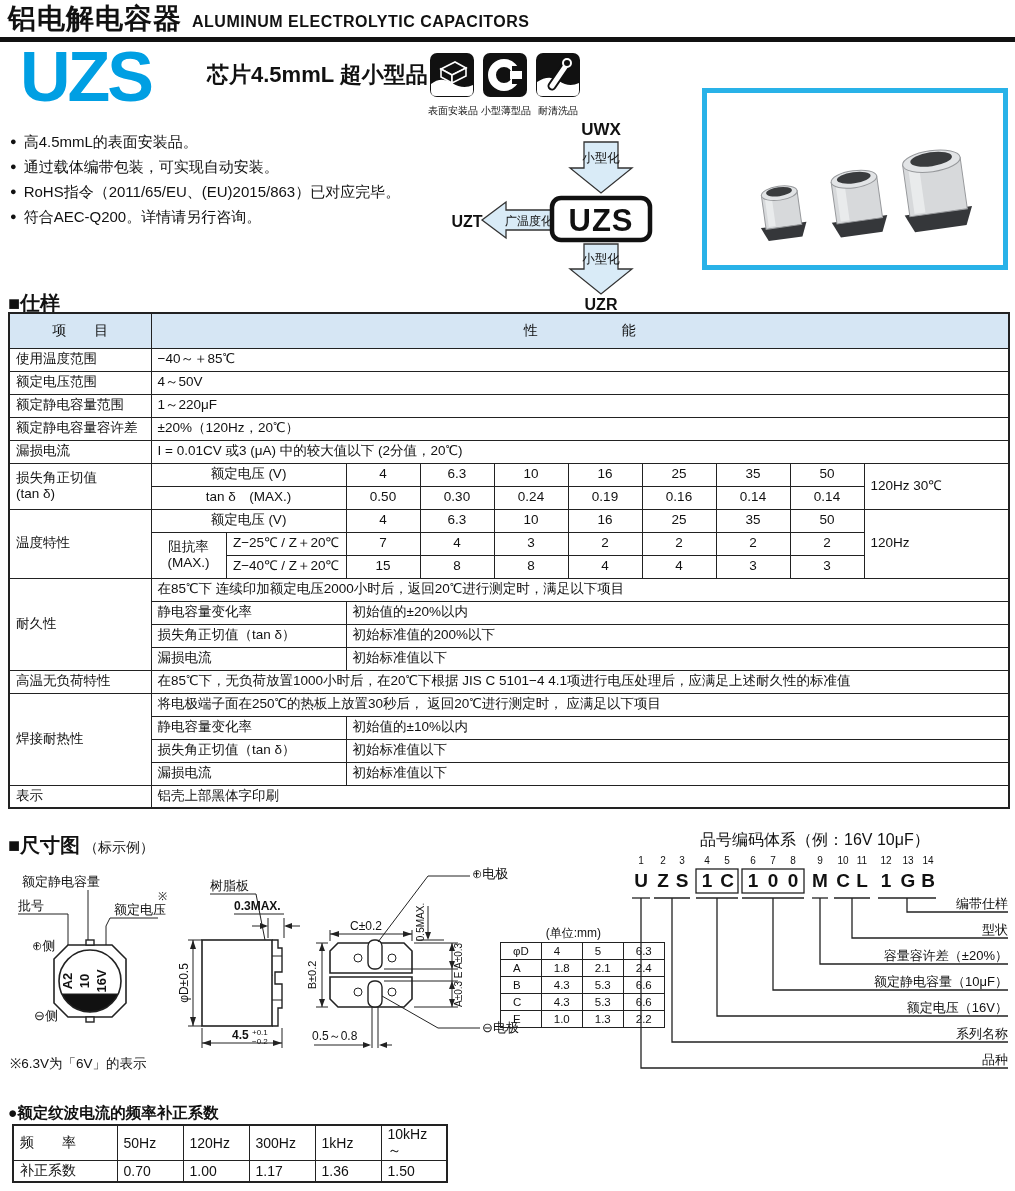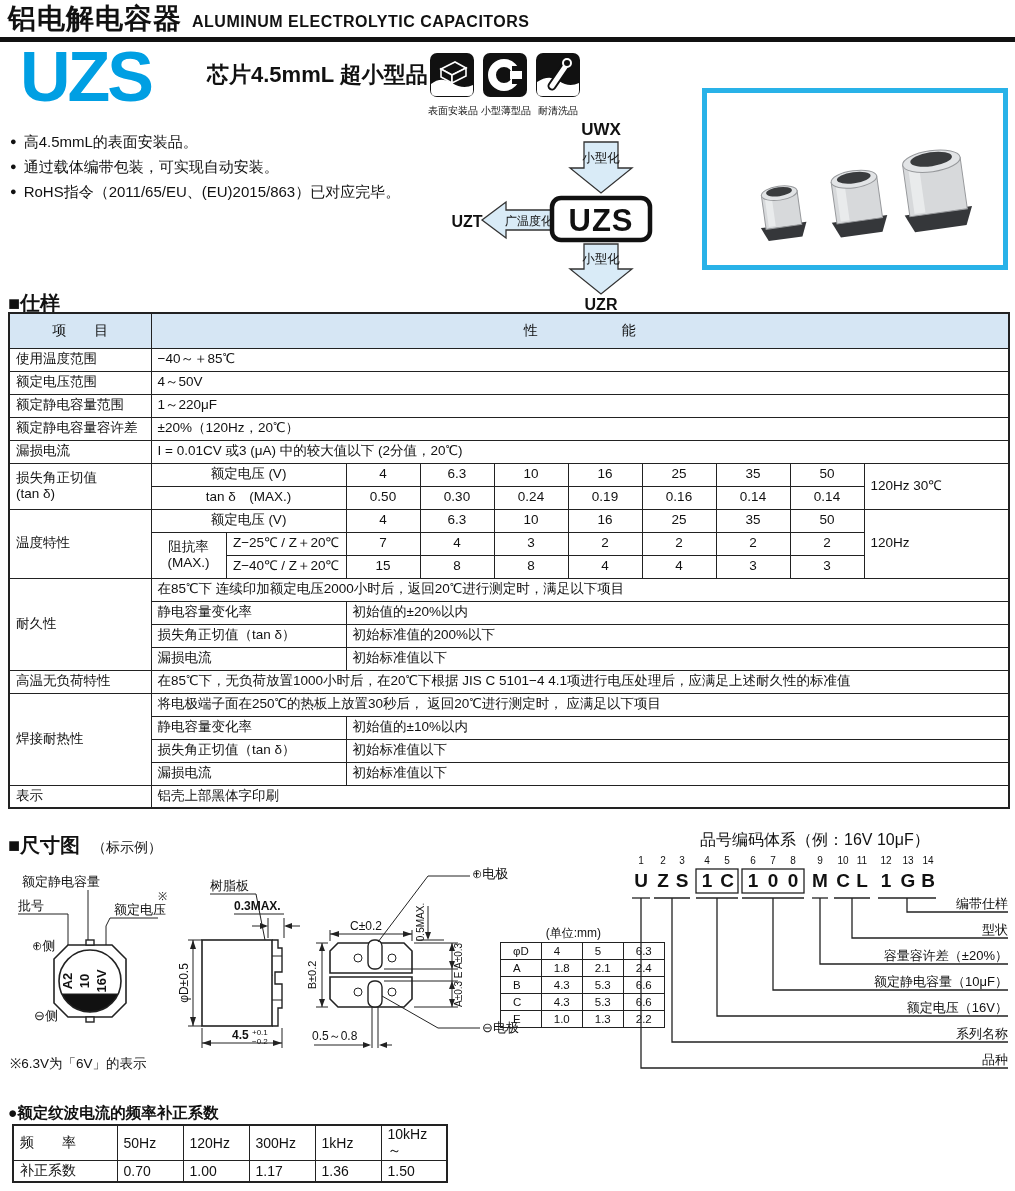--- a/index.html
+++ b/index.html
@@ -19,21 +19,21 @@
   .badge { width:48px; text-align:center; }
   .badge-cap { font-size:10px; margin-top:2px; white-space:nowrap; }
 
   .features { left:10px; top:133px; list-style:none; }
   .features li { font-size:15px; margin-bottom:6px; white-space:nowrap; }
   .features li::before { content:"●"; font-size:11px; margin-right:7px; vertical-align:2px; }
 
   .photo-box { left:702px; top:88px; width:306px; height:182px; border:5px solid #29b2e8; background:#fff; }
 
   .sec-head { font-size:20px; font-weight:bold; }
-  .sec-note { font-size:14px; font-weight:normal; margin-left:12px; }
+  .sec-note { font-size:14px; font-weight:normal; margin-left:4px; }
 
   
   table { border-collapse:collapse; table-layout:fixed; }
   td { border:1px solid #222; overflow:hidden; }
   .spec { left:8px; top:312px; width:1000px; border:2px solid #222; }
   .spec td { font-size:13.5px; height:23px; padding:1px 6px; line-height:1.2; }
   .spec tr.hd td { background:#d6e6f4; height:35px; font-size:14px; }
   .lbl { text-align:left; }
   .ctr { text-align:center; padding:1px 2px; }
   .val { text-align:left; }
@@ -98,20 +98,21 @@
         <circle cx="32" cy="11" r="4" fill="#111" stroke="#fff" stroke-width="2"></circle>
       </svg>
       <div class="badge-cap">耐清洗品</div>
     </div>
   </div>
 
   <ul class="abs features">
     <li>高4.5mmL的表面安装品。</li>
     <li>通过载体编带包装，可实现自动安装。</li>
     <li>RoHS指令（2011/65/EU、(EU)2015/863）已对应完毕。</li>
+    <li>符合AEC-Q200。详情请另行咨询。</li>
   </ul>
 
   <svg class="abs" style="left:440px; top:118px;" width="265" height="196" viewBox="0 0 265 196">
     <text x="161" y="17" text-anchor="middle" font-size="17" font-weight="bold">UWX</text>
     <polygon points="144,24 178,24 178,50 192,50 161,75 130,50 144,50" fill="#d9ebf7" stroke="#333" stroke-width="1.3"></polygon>
     <text x="161" y="44" text-anchor="middle" font-size="12.5">小型化</text>
     <text x="27" y="109" text-anchor="middle" font-size="16" font-weight="bold">UZT</text>
     <polygon points="112,92 66,92 66,84 42,102 66,120 66,112 112,112" fill="#d9ebf7" stroke="#333" stroke-width="1.3"></polygon>
     <text x="89" y="107" text-anchor="middle" font-size="12">广温度化</text>
     <rect x="112" y="80" width="98" height="42" rx="9" fill="#fff" stroke="#111" stroke-width="4.5"></rect>

